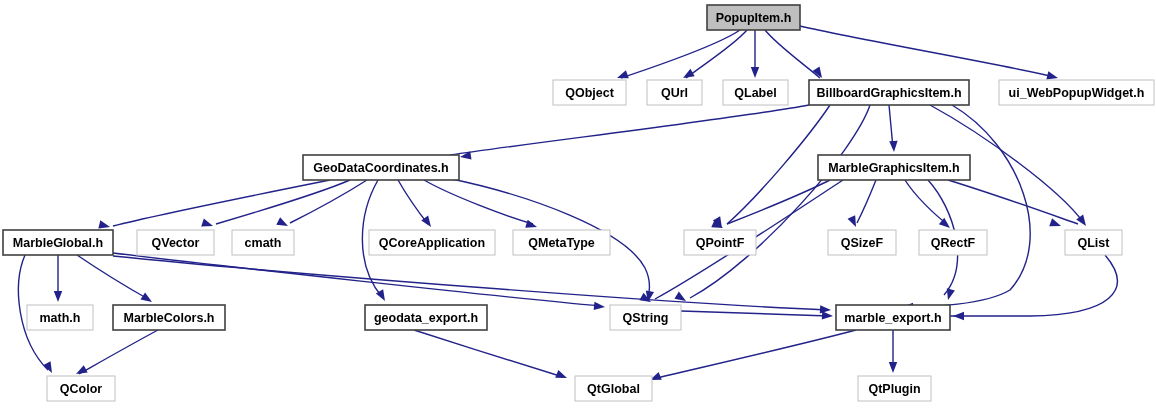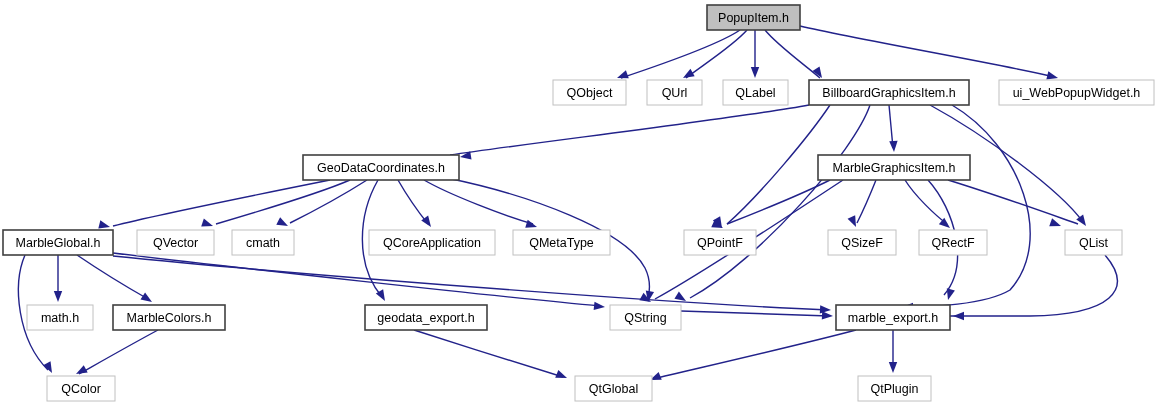--- a/index.html
+++ b/index.html
@@ -11,20 +11,21 @@
   body {
     width: 1156px;
     height: 411px;
     overflow: hidden;
     font-family: "Liberation Sans", "DejaVu Sans", sans-serif;
   }
   #graph-root {
     position: relative;
     width: 1108px;
     height: 411px;
+    font-weight: bold;
   }
   svg.graph-canvas {
     display: block;
     width: 1156px;
     height: 411px;
   }
   .node-box {
     fill: #ffffff;
     stroke: #c0c0c0;
     stroke-width: 1px;

